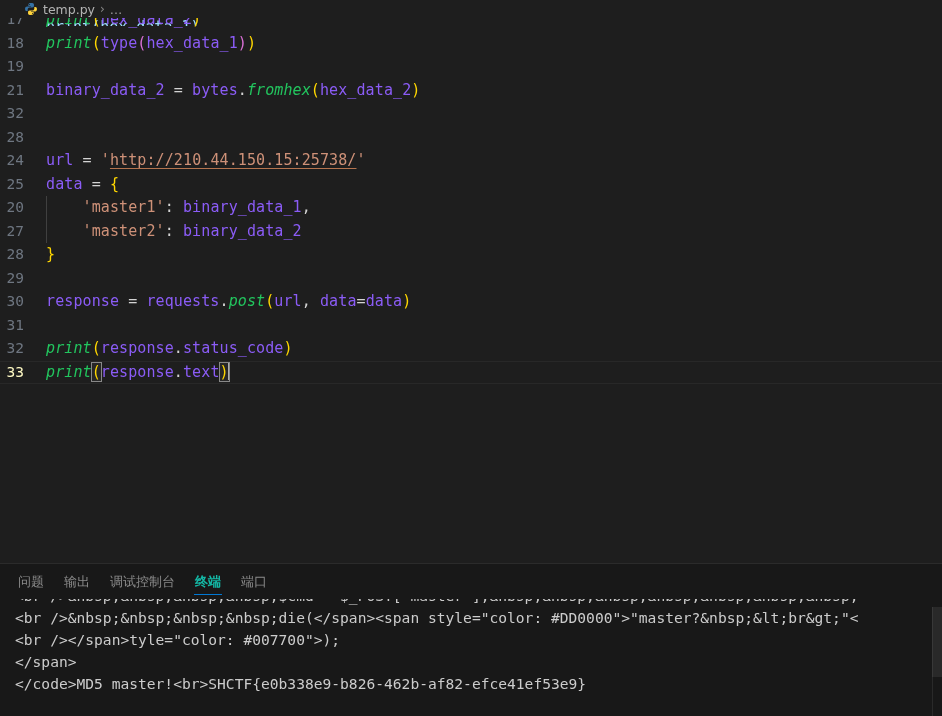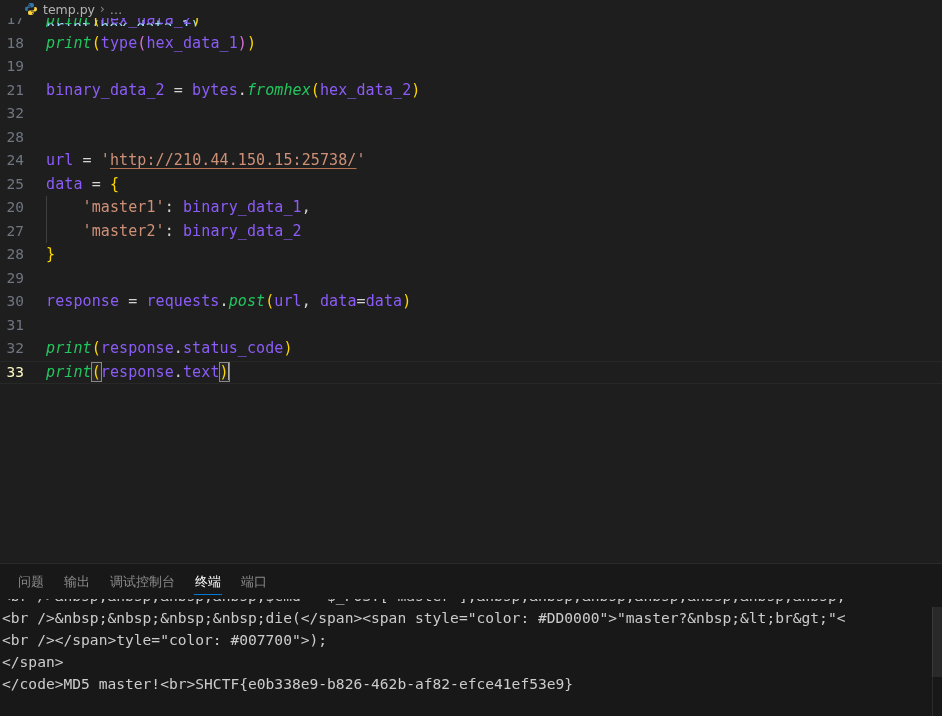--- a/index.html
+++ b/index.html
@@ -109,33 +109,34 @@
   }
   .ptab {
     display: flex; align-items: center;
     padding: 0 10px;
     font-size: 13px;
     color: #8b8b8b;
     font-family: "DejaVu Sans", sans-serif;
     position: relative;
     white-space: nowrap;
   }
-  .ptab.active { color: #ffffff; }
+  .ptab.active { color: #14b8a6; font-weight: bold; }
   .ptab.active::after {
     content: "";
     position: absolute;
     left: 9px; right: 9px; bottom: 4px;
     height: 1.5px; background: #0078d4;
   }
   .terminal {
     flex: 1 1 auto;
     position: relative;
     padding: 8px 0 0 0;
     overflow: hidden;
     font-family: "DejaVu Sans Mono", monospace;
+    margin-left: 13px;
   }
   .term-lines { position: absolute; left: 2px; right: 14px; top: -14px; }
   .tline {
     color: #cccccc;
     font-size: 14.6px;
     line-height: 22px;
     height: 22px;
     white-space: pre;
     font-family: "DejaVu Sans Mono", monospace;
     overflow: hidden;

